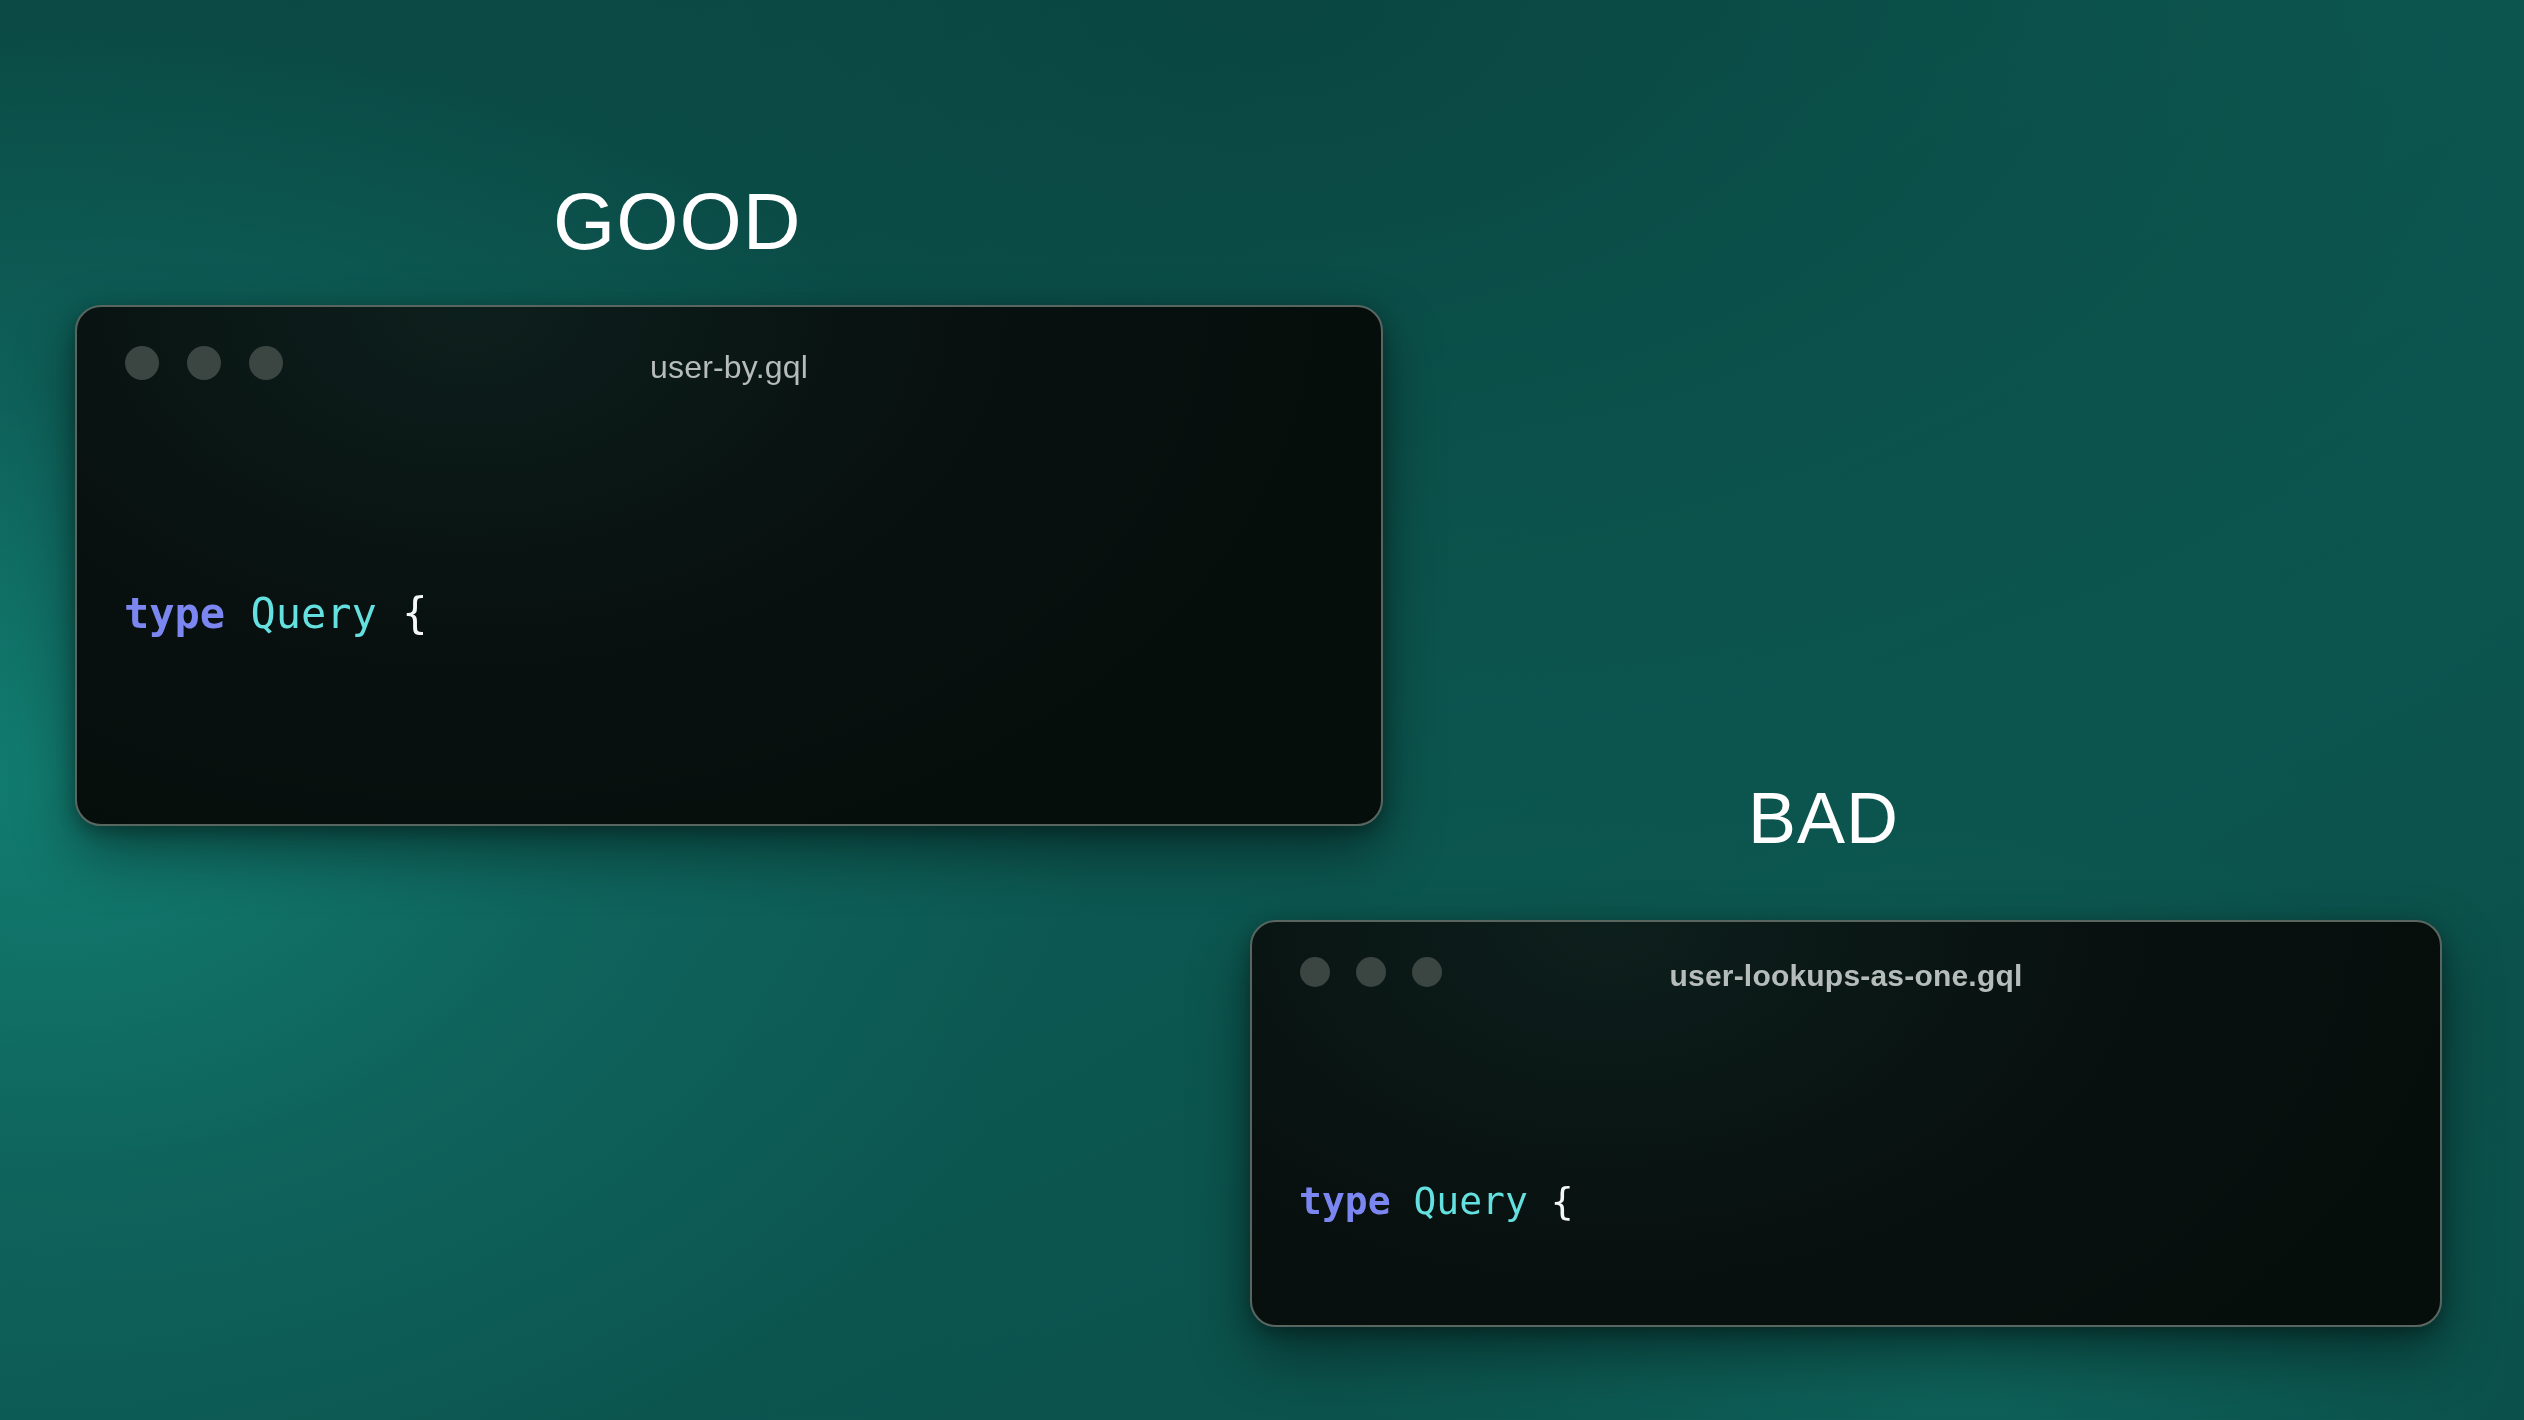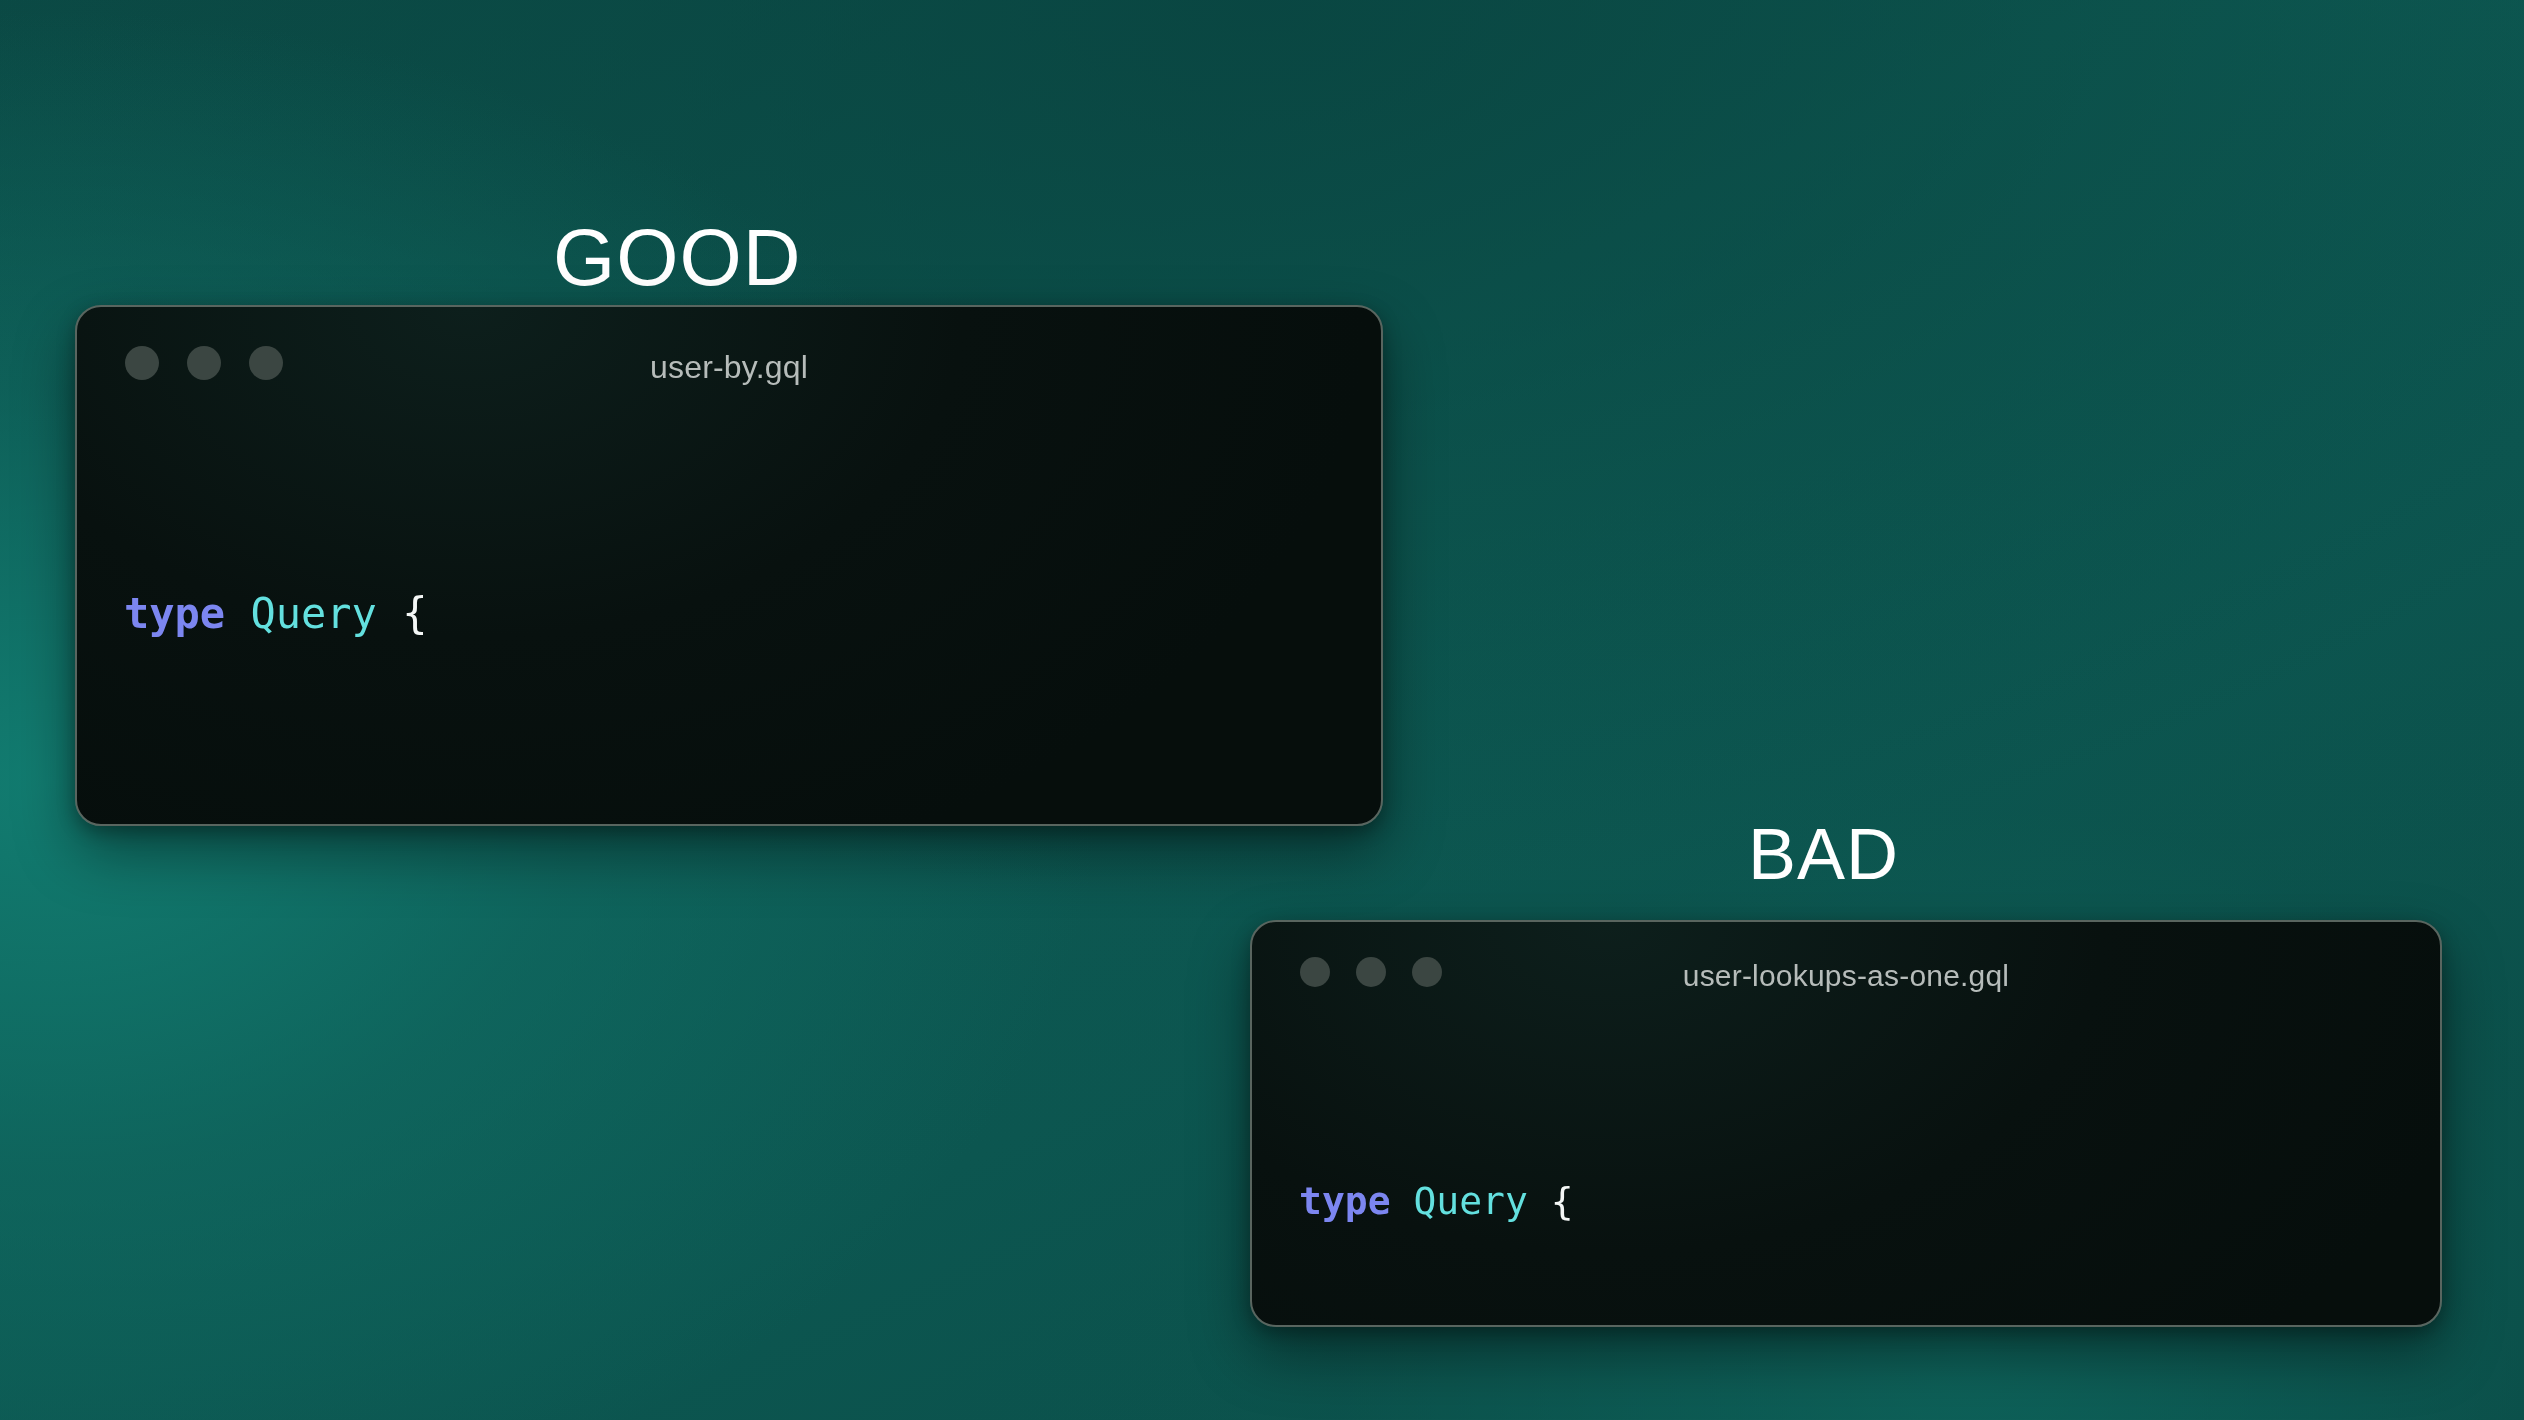--- a/index.html
+++ b/index.html
@@ -82,21 +82,20 @@
 
   
   .verdict {
     position: absolute;
     color: #ffffff;
     font-family: "Liberation Sans", sans-serif;
     font-weight: 300;
     letter-spacing: 1px;
     line-height: 1;
     white-space: nowrap;
-    margin-top: 36px;
   }
 
   
   #window-good {
     left: 75px;
     top: 305px;
     width: 1308px;
     height: 521px;
   }
   #window-good .titlebar {
@@ -120,21 +119,21 @@
     top: 920px;
     width: 1192px;
     height: 407px;
   }
   #window-bad .titlebar {
     height: 100px;
     padding-left: 48px;
   }
   #window-bad .dots { gap: 26px; }
   #window-bad .dot { width: 30px; height: 30px; }
-  #window-bad .window-title { font-size: 30px; top: 37px; }
+  #window-bad .window-title { font-size: 30px; top: 37px; font-weight: bold; }
   #window-bad .code-body {
     font-size: 38px;
     line-height: 70px;
     padding-left: 47px;
     padding-top: 4px;
   }
   #verdict-bad { left: 1748px; top: 782px; font-size: 72px; }
 </style>
 </head>
 <body>

